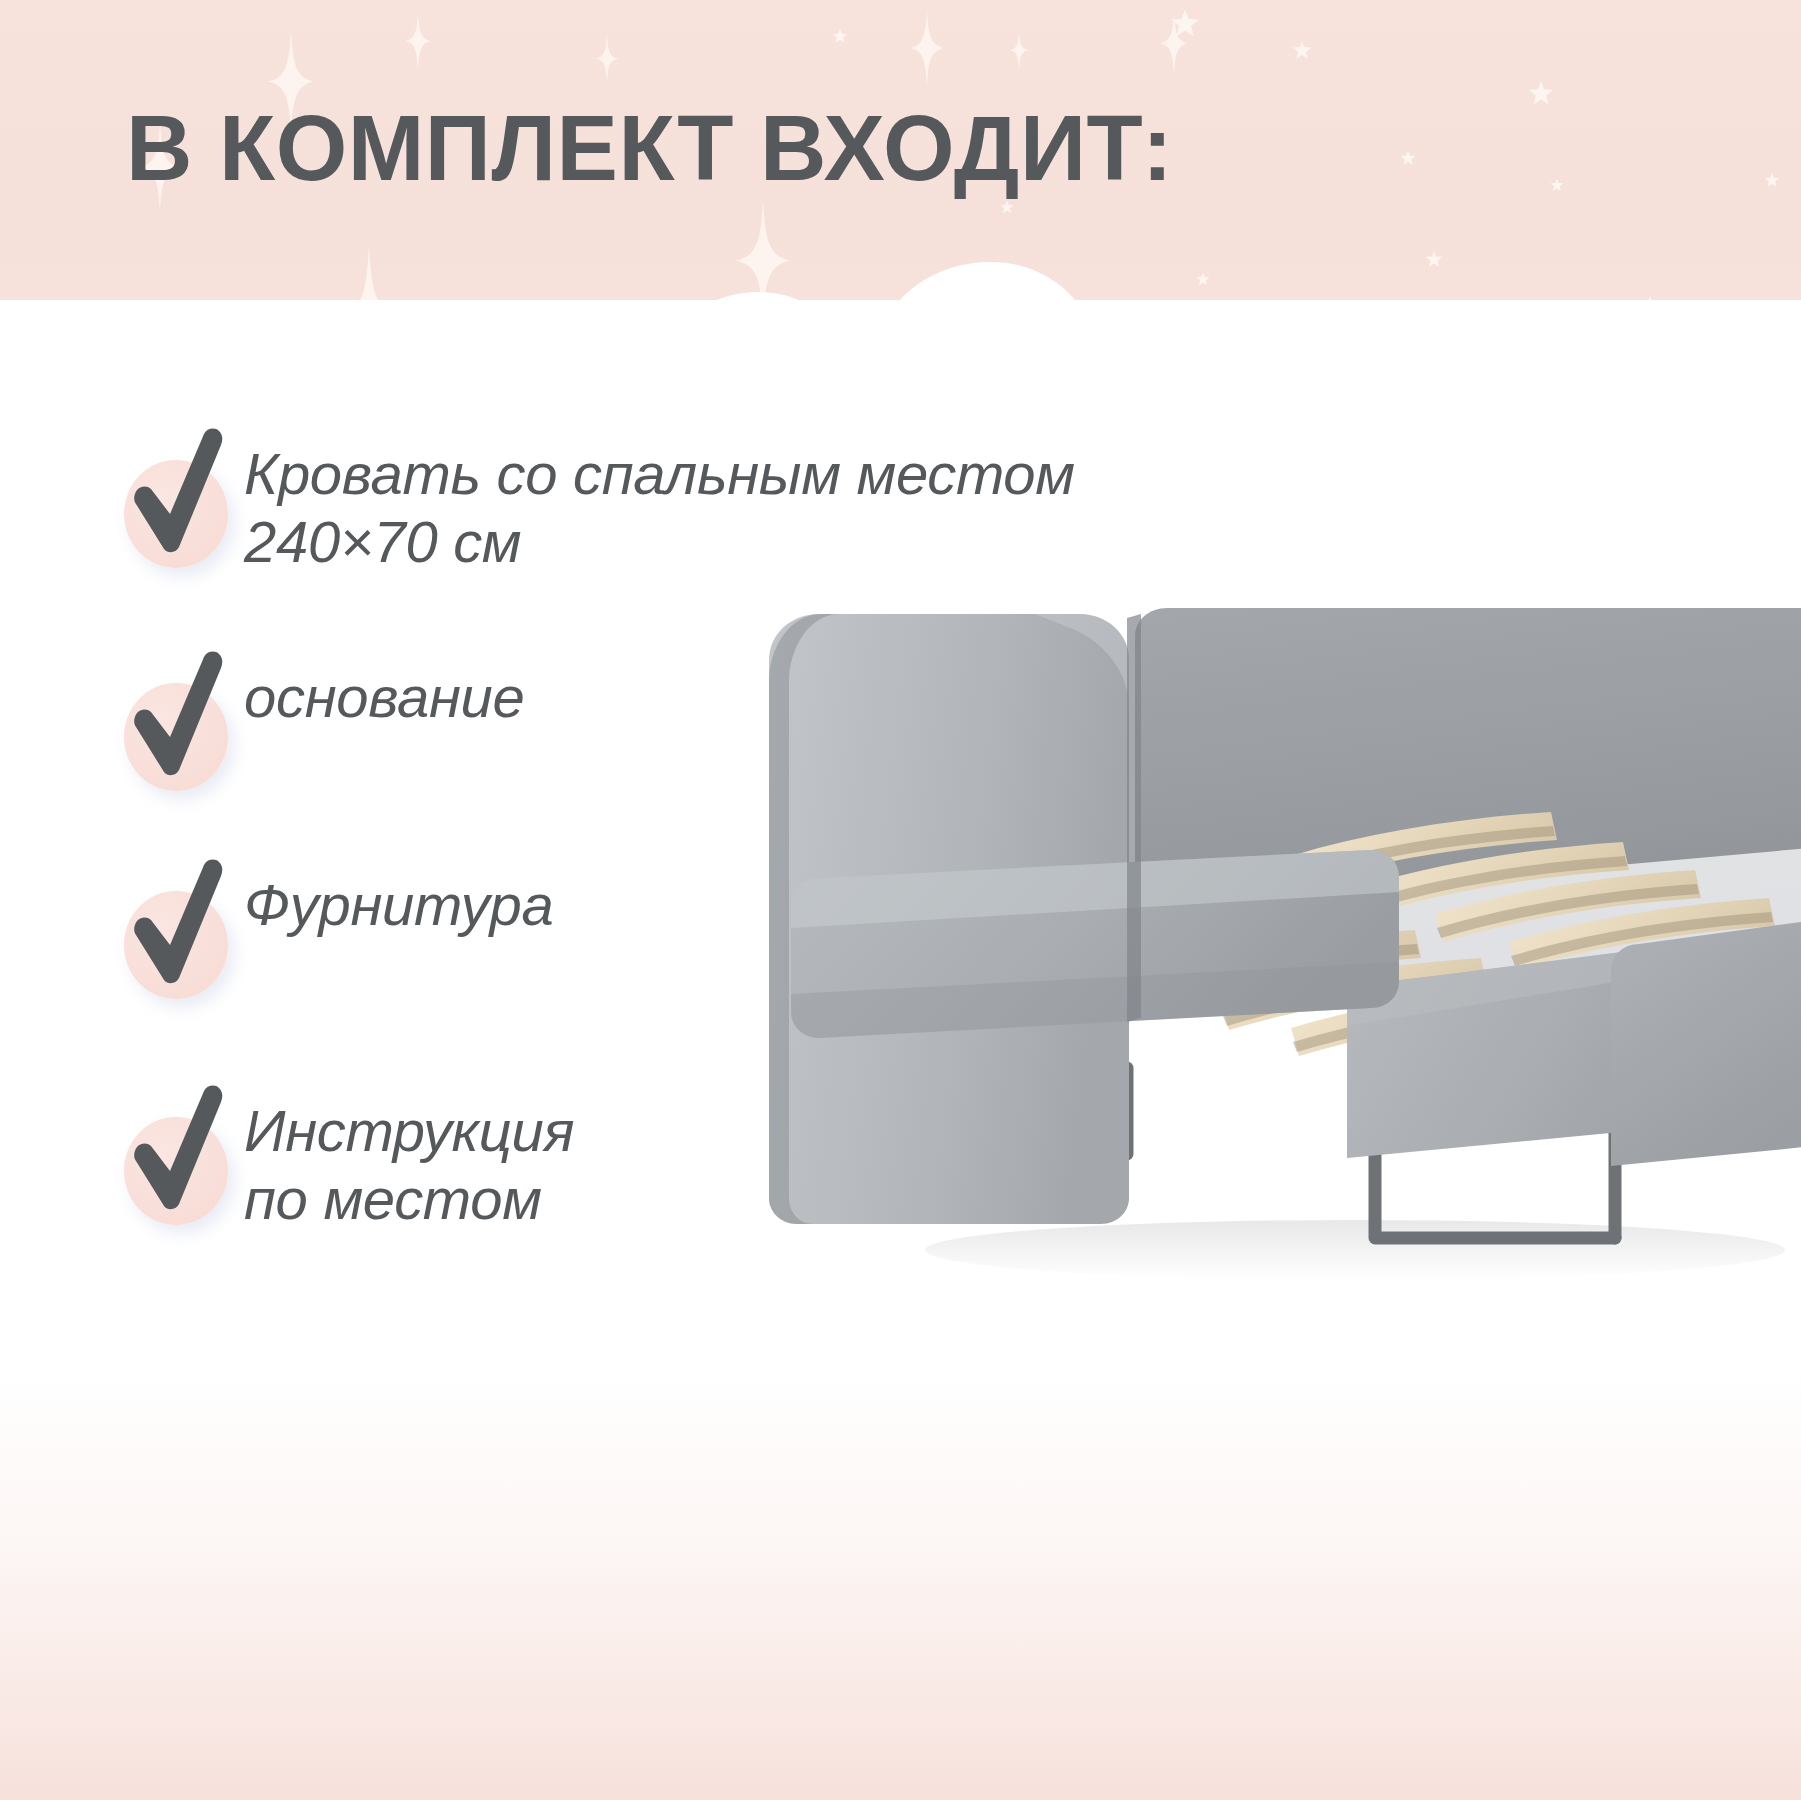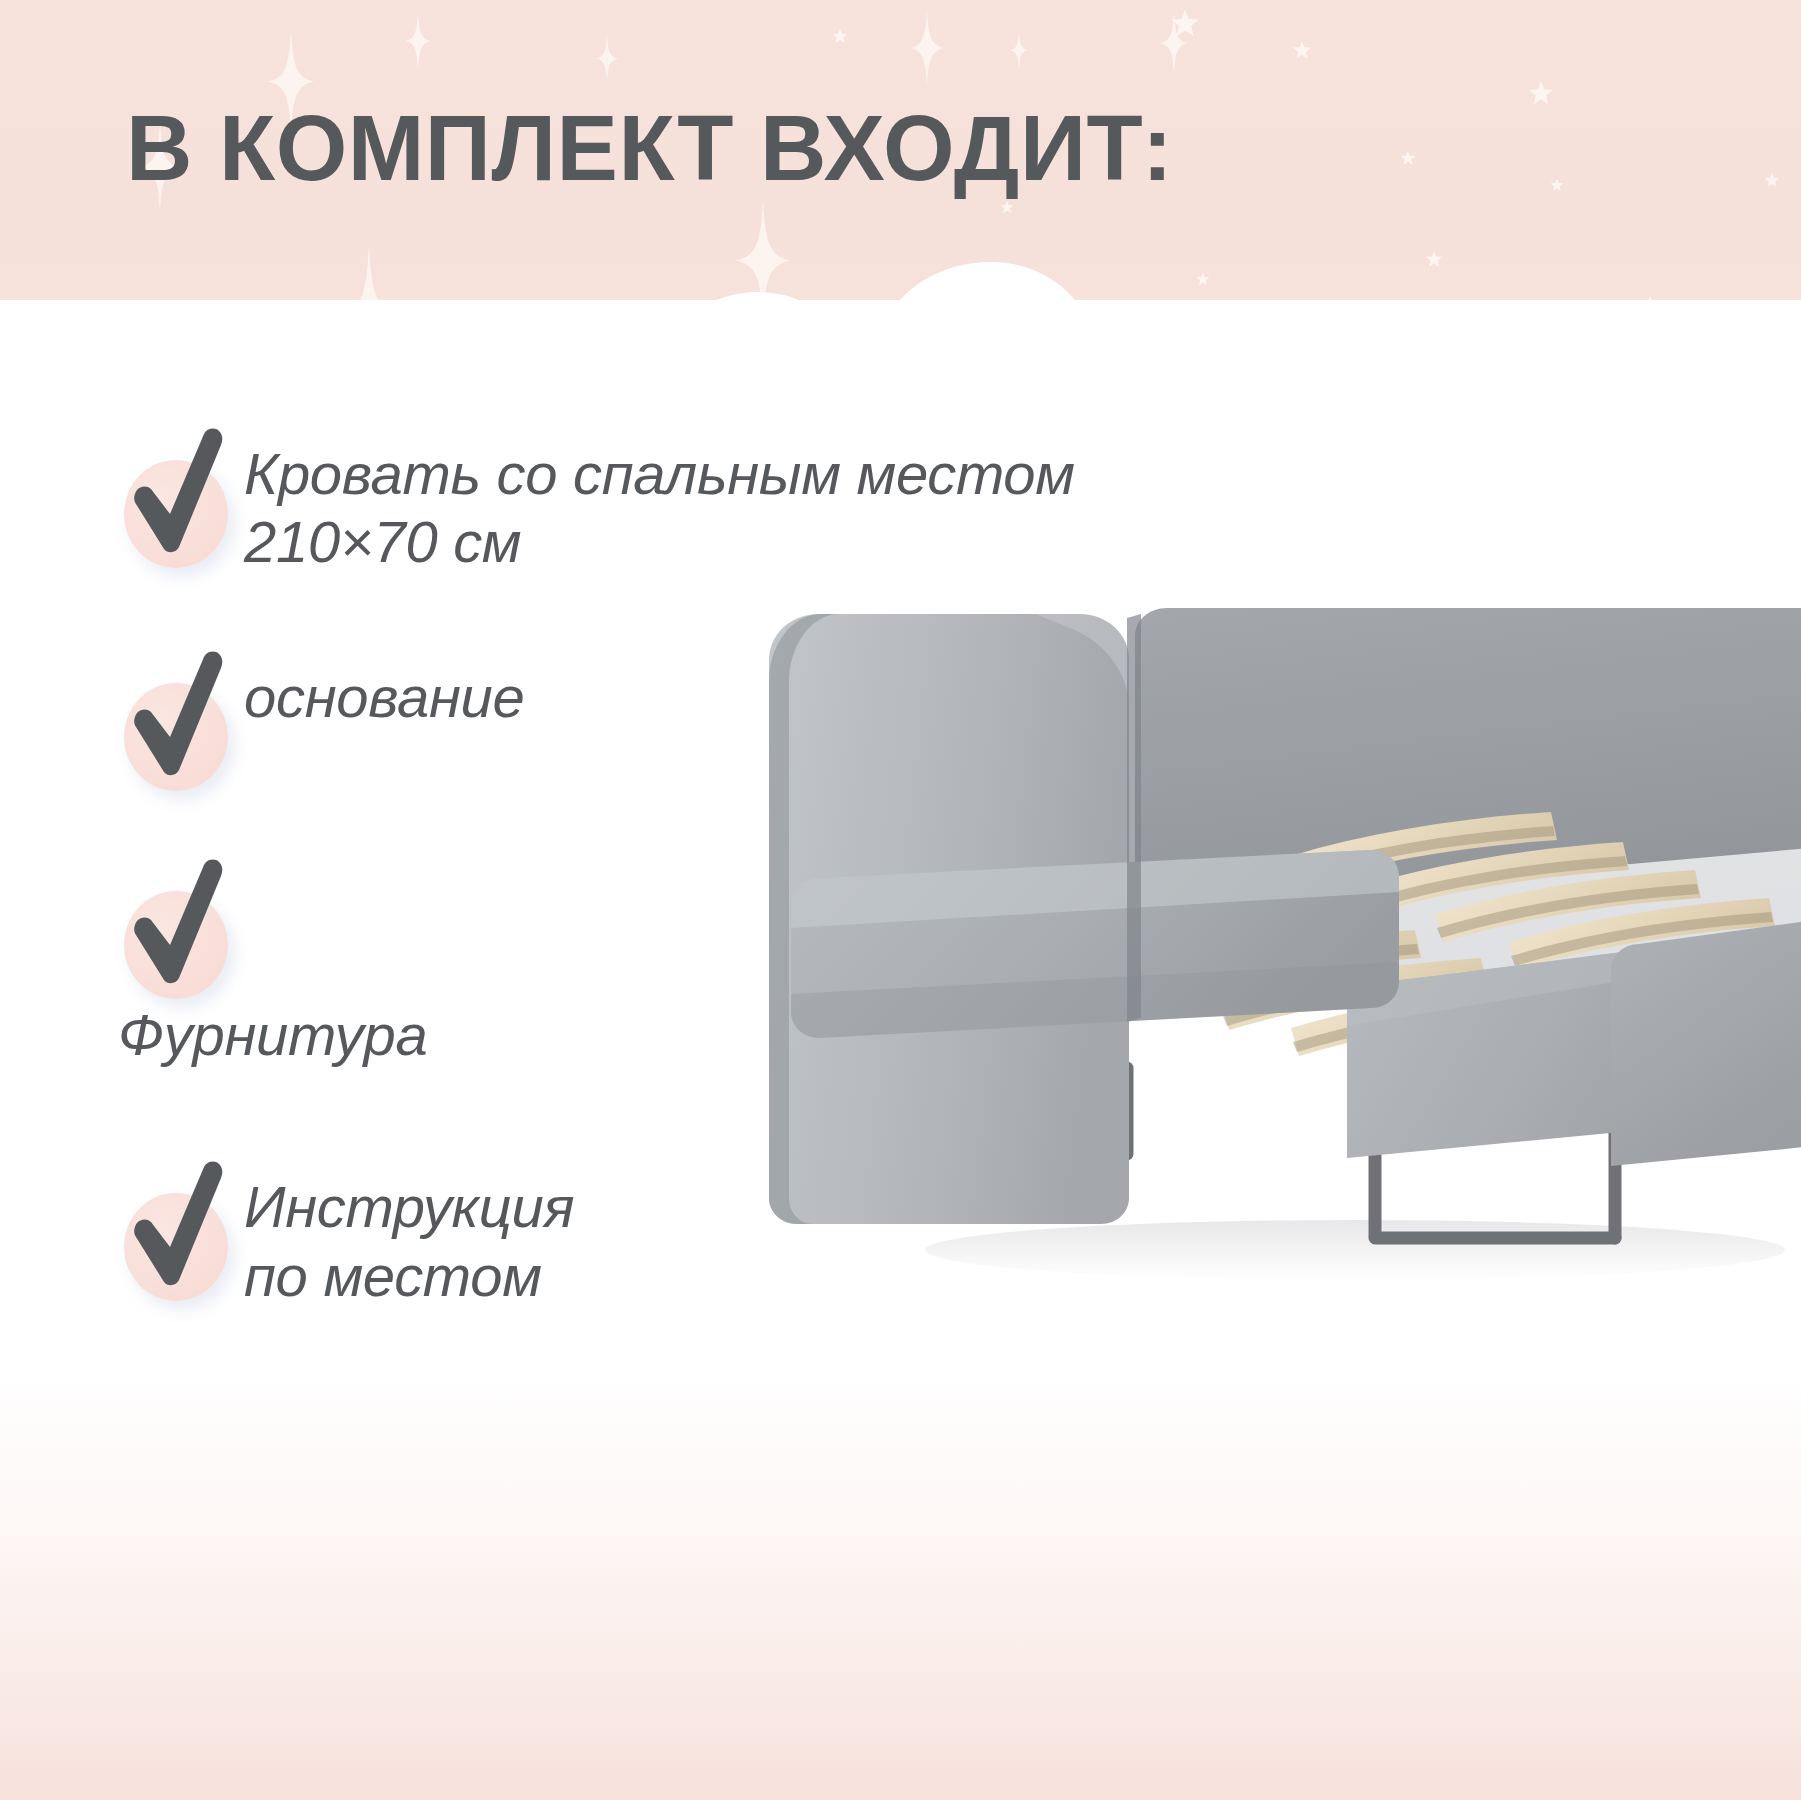--- a/index.html
+++ b/index.html
@@ -450,37 +450,37 @@
         <div class="check-mark-wrap">
           <div class="pink-dot"></div>
           <div class="tick">
             <svg width="120" height="132" viewBox="0 0 120 132">
               <path fill="#55595c" d="M21,62 C24,58 31,57 35,61 L54,86 L88,6 C91,0 99,-1 103,3 C107,7 107,12 105,17 L63,119 C60,125 52,126 48,121 L20,76 C17,72 18,66 21,62 Z"></path>
             </svg>
           </div>
         </div>
         <div class="check-text">
           <span class="line">Кровать со спальным местом</span>
-          <span class="line">210×70 см</span>
+          <span class="line">240×70 см</span>
         </div>
       </div>
       <div class="check-item" style="margin-bottom: 78px;">
         <div class="check-mark-wrap">
           <div class="pink-dot"></div>
           <div class="tick">
             <svg width="120" height="132" viewBox="0 0 120 132">
               <path fill="#55595c" d="M21,62 C24,58 31,57 35,61 L54,86 L88,6 C91,0 99,-1 103,3 C107,7 107,12 105,17 L63,119 C60,125 52,126 48,121 L20,76 C17,72 18,66 21,62 Z"></path>
             </svg>
           </div>
         </div>
         <div class="check-text">
           <span class="line">основание</span>
         </div>
       </div>
-      <div class="check-item" style="margin-bottom: 96px; flex-direction: column;">
+      <div class="check-item" style="margin-bottom: 96px;">
         <div class="check-mark-wrap">
           <div class="pink-dot"></div>
           <div class="tick">
             <svg width="120" height="132" viewBox="0 0 120 132">
               <path fill="#55595c" d="M21,62 C24,58 31,57 35,61 L54,86 L88,6 C91,0 99,-1 103,3 C107,7 107,12 105,17 L63,119 C60,125 52,126 48,121 L20,76 C17,72 18,66 21,62 Z"></path>
             </svg>
           </div>
         </div>
         <div class="check-text">
           <span class="line">Фурнитура</span>

